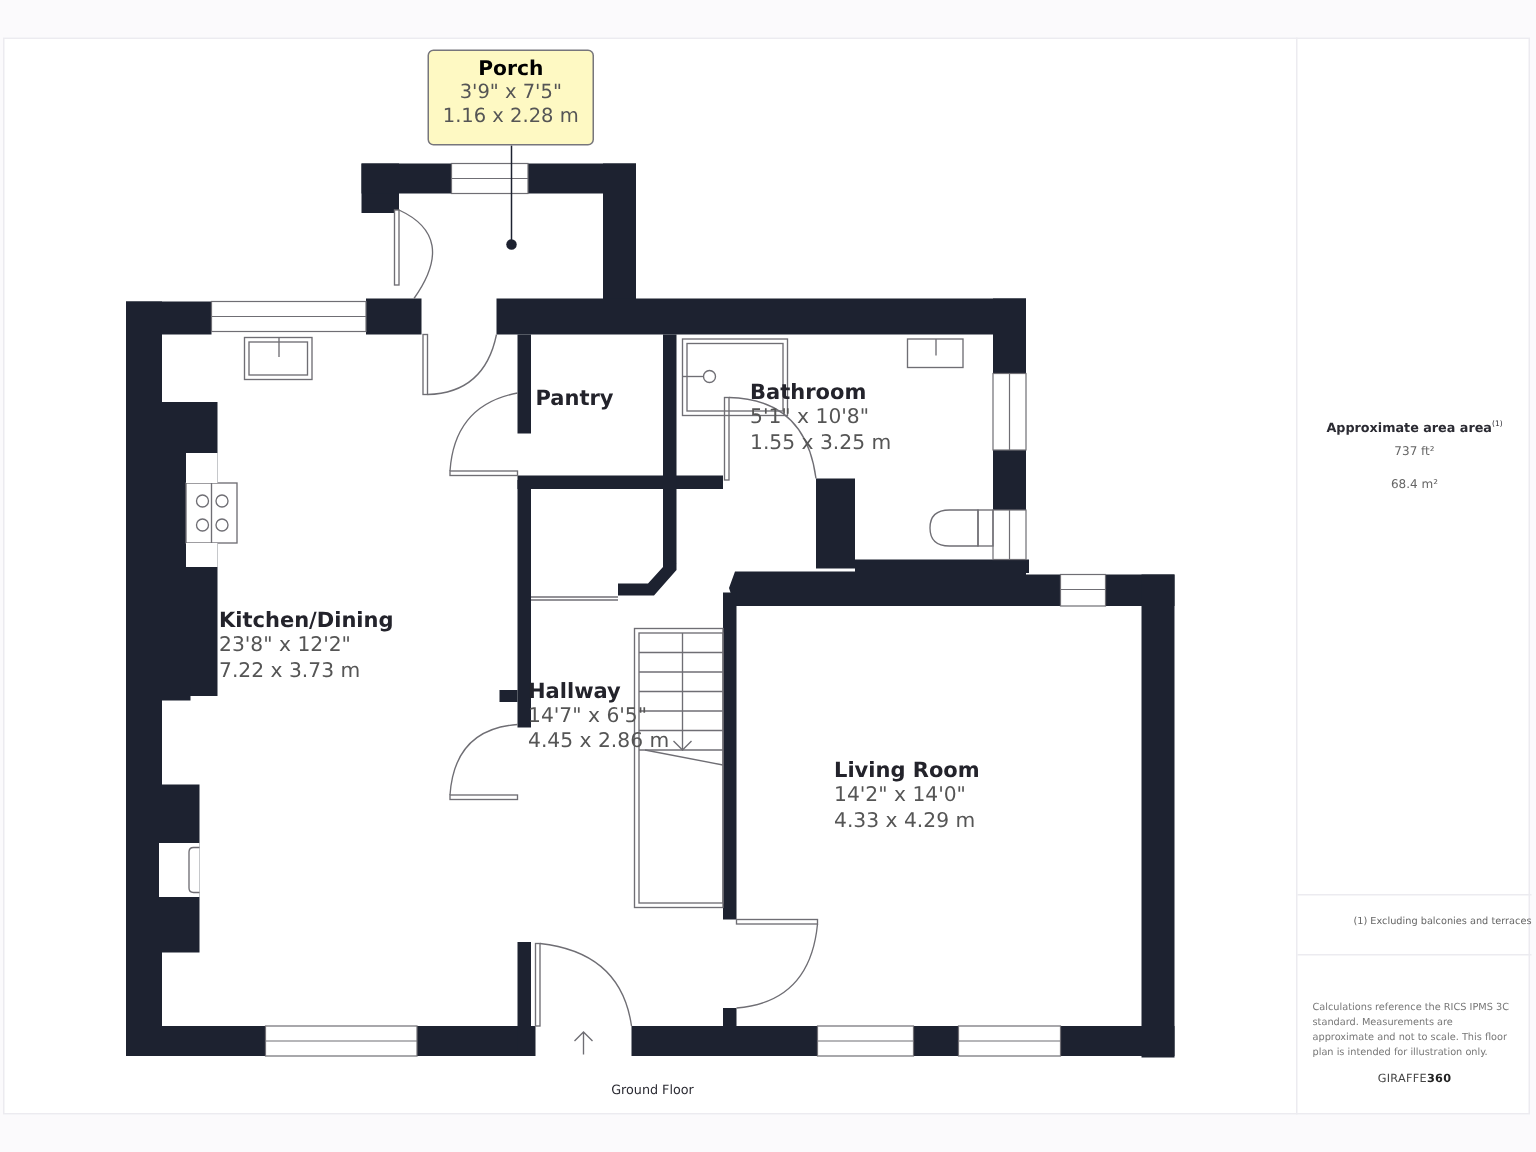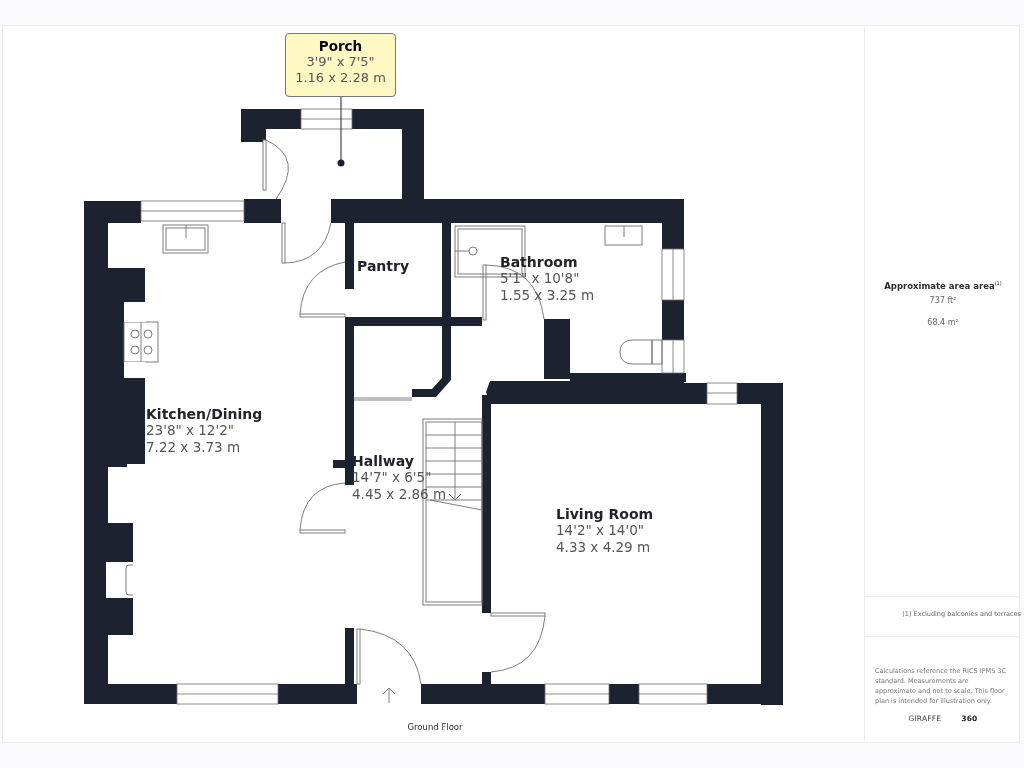--- a/index.html
+++ b/index.html
@@ -10,21 +10,21 @@
   .area-block { position:absolute; left:0; top:255px; width:156px; text-align:center; }
   .area-title { font-size:8.5px; font-weight:bold; color:#2b2b33; }
   .area-title sup { font-size:5px; font-weight:normal; }
   .area-val { font-size:8px; color:#666; margin-top:5px; }
   .area-val + .area-val { margin-top:13px; }
   .foot-sep1 { position:absolute; left:0; top:571px; width:156px; border-top:1px solid #ecebf0; }
   .foot-note { position:absolute; left:0; top:585px; width:156px; text-align:right; font-size:6.5px; color:#666; }
   .foot-sep2 { position:absolute; left:0; top:611px; width:156px; border-top:1px solid #ecebf0; }
   .disclaimer { position:absolute; left:10px; top:641px; width:136px; text-align:left; font-size:6.5px; line-height:10px; color:#777; }
   .brand { position:absolute; left:0; top:689px; width:156px; text-align:center; font-size:7.5px; color:#444; letter-spacing:0.2px; }
-  .brand b { color:#222;padding-left:20px; }
+  .brand b { color:#222; }
   .room-label { position:absolute; text-align:left; color:#23232b; }
   .room-name { font-weight:bold; font-size:14px; }
   .room-dim { font-size:13.5px; color:#555; line-height:17px; }
   .porch-box { position:absolute; left:285px; top:33px; width:111px; height:64px; border:1px solid #77767c; border-radius:4px; background:#fef9c3; box-sizing:border-box; text-align:center; padding-top:4px; }
   .porch-box .room-name { font-size:13.5px; }
   .porch-box .room-dim { font-size:13px; line-height:16px; }
   .floor-label { position:absolute; left:380px; top:722px; width:110px; text-align:center; font-size:8.5px; font-weight:normal; color:#2b2b33; }
 </style>
 </head>
 <body>

